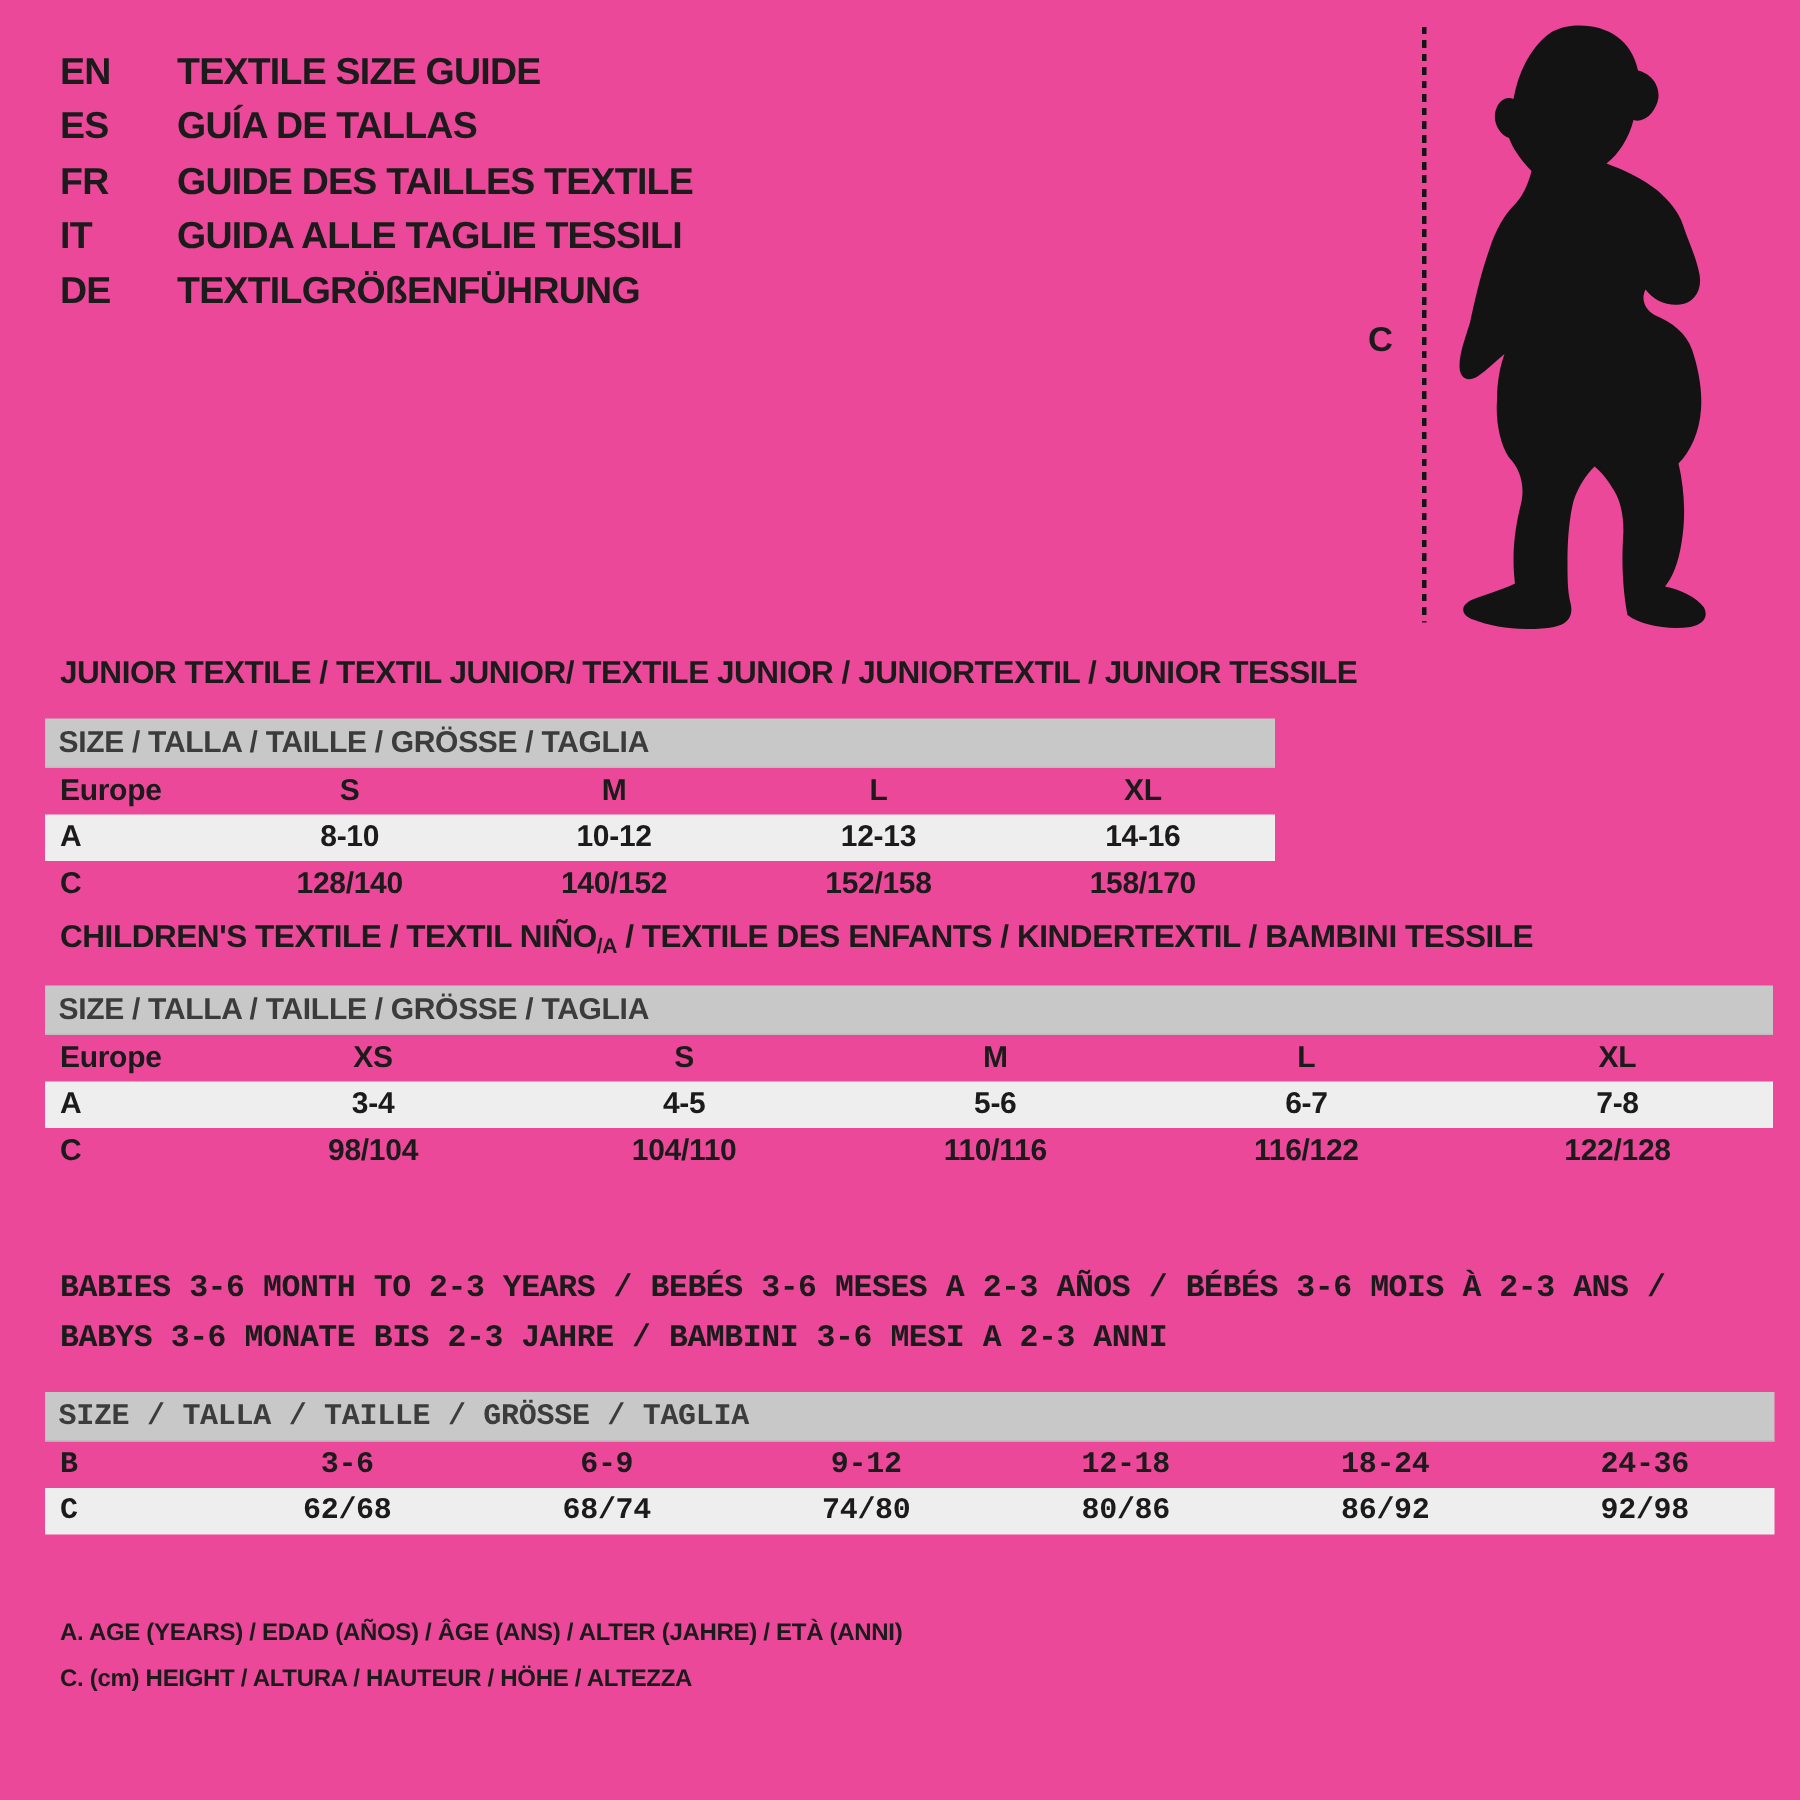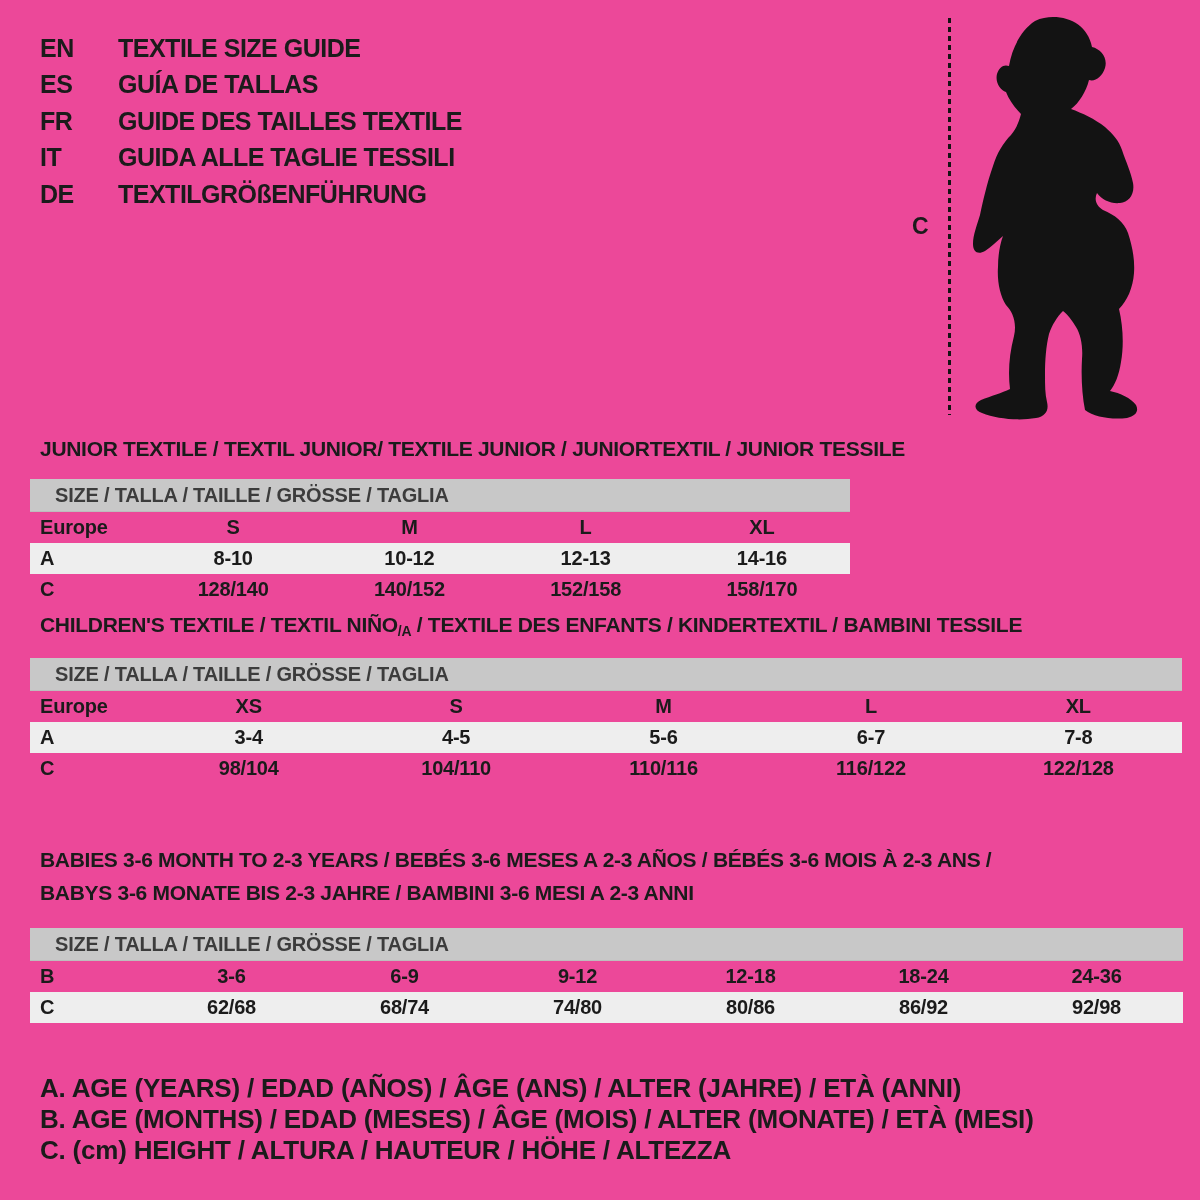--- a/index.html
+++ b/index.html
@@ -16,37 +16,37 @@
   .c-label{position:absolute;left:912px;top:213px;font-size:23px;font-weight:700;}
   .dash-line{
     position:absolute;left:948px;top:18px;width:3px;height:397px;
     background:repeating-linear-gradient(to bottom,#141414 0 5px,transparent 5px 9px);
   }
   .silhouette{position:absolute;left:968px;top:14px;}
   
   .section{position:absolute;left:30px;}
   .sec-junior{top:432px;width:820px;}
   .sec-children{top:608px;width:1152px;}
-  .sec-babies{top:843px;width:1153px;}
+  .sec-babies{top:843px;width:1153px;font-family:Liberation Mono, monospace;}
   .section-heading{margin-left:10px;font-size:21px;font-weight:700;letter-spacing:-0.3px;line-height:33px;white-space:nowrap;}
   .subscript{font-size:14px;position:relative;top:4px;}
   .size-table{margin-top:14px;}
   .sec-babies .size-table{margin-top:19px;}
   .size-header{
     height:33px;line-height:33px;background:#c8c8c8;color:#3c3c3c;
-    font-size:20px;font-weight:700;letter-spacing:-0.2px;padding-left:25px;
+    font-size:20px;font-weight:700;letter-spacing:-0.2px;padding-left:9px;
     border-bottom:1px solid #bdbdbd;box-sizing:border-box;
   }
   .t-row{display:flex;height:31px;align-items:center;font-size:20px;font-weight:700;letter-spacing:-0.2px;}
   .t-row.shaded{background:#eeeeee;}
   .t-label{width:115px;padding-left:10px;box-sizing:border-box;}
   .t-cell{flex:1;text-align:center;}
   
   .legend{position:absolute;left:40px;top:1073px;}
-  .legend-line{font-size:26px;font-weight:700;letter-spacing:-0.2px;line-height:31px;white-space:nowrap;}
+  .legend-line{font-size:16px;font-weight:700;letter-spacing:-0.2px;line-height:31px;white-space:nowrap;}
 </style>
 </head>
 <body>
 
 <div class="page">
 
   <div class="lang-list" id="lang-list">
       <div class="lang-row">
         <span class="lang-code">EN</span>
         <span class="lang-title">TEXTILE SIZE GUIDE</span>
@@ -205,17 +205,16 @@
           <span class="t-cell">74/80</span>
           <span class="t-cell">80/86</span>
           <span class="t-cell">86/92</span>
           <span class="t-cell">92/98</span>
         </div>
       </div>
     </section>
 
   <div class="legend" id="legend">
       <div class="legend-line">A. AGE (YEARS) / EDAD (AÑOS) / ÂGE (ANS) / ALTER (JAHRE) / ETÀ (ANNI)</div>
-      <div class="legend-line">B. AGE (MONTHS) / EDAD (MESES) / ÂGE (MOIS) / ALTER (MONATE) / ETÀ (MESI)</div>
       <div class="legend-line">C. (cm) HEIGHT / ALTURA / HAUTEUR / HÖHE / ALTEZZA</div>
     </div>
 
 </div>
 
 </body></html>

